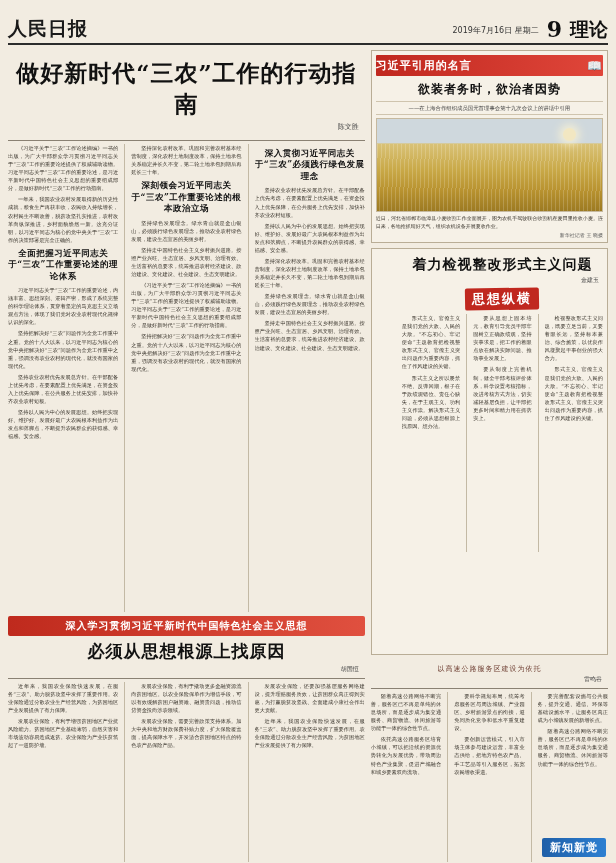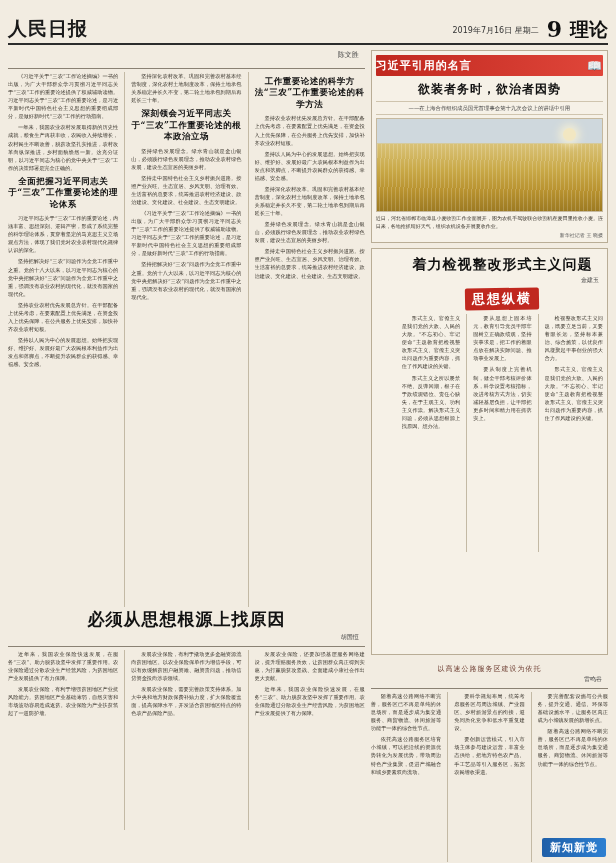--- a/index.html
+++ b/index.html
@@ -198,20 +198,21 @@
       <div class="mast-date">2019年7月16日 星期二</div>
       <div class="mast-pageno">9</div>
       <div class="mast-section">理论</div>
     </div>
   </div>
 
   <div class="body-wrap">
 
     <div class="left-zone">
 
+      <div class="headline">做好新时代“三农”工作的行动指南</div>
       <div class="byline">陈文胜</div>
       <div class="rule"></div>
 
       <div class="cols" style="height:535px;">
         <div class="col">
           <p>《习近平关于“三农”工作论述摘编》一书的出版，为广大干部群众学习贯彻习近平同志关于“三农”工作的重要论述提供了权威辅助读物。习近平同志关于“三农”工作的重要论述，是习近平新时代中国特色社会主义思想的重要组成部分，是做好新时代“三农”工作的行动指南。</p>
           <p>一年来，我国农业农村发展取得新的历史性成就，粮食生产再获丰收，农民收入持续增长，农村民生不断改善，脱贫攻坚扎实推进，农村改革向纵深推进，乡村面貌焕然一新。这充分证明，以习近平同志为核心的党中央关于“三农”工作的决策部署是完全正确的。</p>
           <div class="subhead">全面把握习近平同志关于“三农”工作重要论述的理论体系</div>
           <p>习近平同志关于“三农”工作的重要论述，内涵丰富、思想深刻、逻辑严密，形成了系统完整的科学理论体系，贯穿着坚定的马克思主义立场观点方法，体现了我们党对农业农村现代化规律认识的深化。</p>
           <p>坚持把解决好“三农”问题作为全党工作重中之重。党的十八大以来，以习近平同志为核心的党中央把解决好“三农”问题作为全党工作重中之重，强调没有农业农村的现代化，就没有国家的现代化。</p>
@@ -222,29 +223,30 @@
         <div class="col">
           <p>坚持深化农村改革。巩固和完善农村基本经营制度，深化农村土地制度改革，保持土地承包关系稳定并长久不变，第二轮土地承包到期后再延长三十年。</p>
           <div class="subhead">深刻领会习近平同志关于“三农”工作重要论述的根本政治立场</div>
           <p>坚持绿色发展理念。绿水青山就是金山银山，必须践行绿色发展理念，推动农业农村绿色发展，建设生态宜居的美丽乡村。</p>
           <p>坚持走中国特色社会主义乡村振兴道路。按照产业兴旺、生态宜居、乡风文明、治理有效、生活富裕的总要求，统筹推进农村经济建设、政治建设、文化建设、社会建设、生态文明建设。</p>
           <p>《习近平关于“三农”工作论述摘编》一书的出版，为广大干部群众学习贯彻习近平同志关于“三农”工作的重要论述提供了权威辅助读物。习近平同志关于“三农”工作的重要论述，是习近平新时代中国特色社会主义思想的重要组成部分，是做好新时代“三农”工作的行动指南。</p>
           <p>坚持把解决好“三农”问题作为全党工作重中之重。党的十八大以来，以习近平同志为核心的党中央把解决好“三农”问题作为全党工作重中之重，强调没有农业农村的现代化，就没有国家的现代化。</p>
         </div>
         <div class="vrule"></div>
         <div class="col">
-          <div class="subhead">工作重要论述的科学方法“三农”工作重要论述的科学方法</div>
+          <div class="subhead">深入贯彻习近平同志关于“三农”必须践行绿色发展理念</div>
           <p>坚持农业农村优先发展总方针。在干部配备上优先考虑，在要素配置上优先满足，在资金投入上优先保障，在公共服务上优先安排，加快补齐农业农村短板。</p>
           <p>坚持以人民为中心的发展思想。始终把实现好、维护好、发展好最广大农民根本利益作为出发点和落脚点，不断提升农民群众的获得感、幸福感、安全感。</p>
           <p>坚持深化农村改革。巩固和完善农村基本经营制度，深化农村土地制度改革，保持土地承包关系稳定并长久不变，第二轮土地承包到期后再延长三十年。</p>
           <p>坚持绿色发展理念。绿水青山就是金山银山，必须践行绿色发展理念，推动农业农村绿色发展，建设生态宜居的美丽乡村。</p>
           <p>坚持走中国特色社会主义乡村振兴道路。按照产业兴旺、生态宜居、乡风文明、治理有效、生活富裕的总要求，统筹推进农村经济建设、政治建设、文化建设、社会建设、生态文明建设。</p>
         </div>
       </div>
 
+      <div class="ribbon">深入学习贯彻习近平新时代中国特色社会主义思想</div>
 
       <div>
         <div class="feat-title">必须从思想根源上找原因</div>
         <div class="feat-byline">胡国恒</div>
         <div class="rule"></div>
         <div class="cols" style="height:180px;">
           <div class="col">
             <p>近年来，我国农业保险快速发展，在服务“三农”、助力脱贫攻坚中发挥了重要作用。农业保险通过分散农业生产经营风险，为贫困地区产业发展提供了有力保障。</p>
             <p>发展农业保险，有利于增强贫困地区产业抗风险能力。贫困地区产业基础薄弱，自然灾害和市场波动容易造成返贫。农业保险为产业扶贫筑起了一道防护墙。</p>
           </div>

